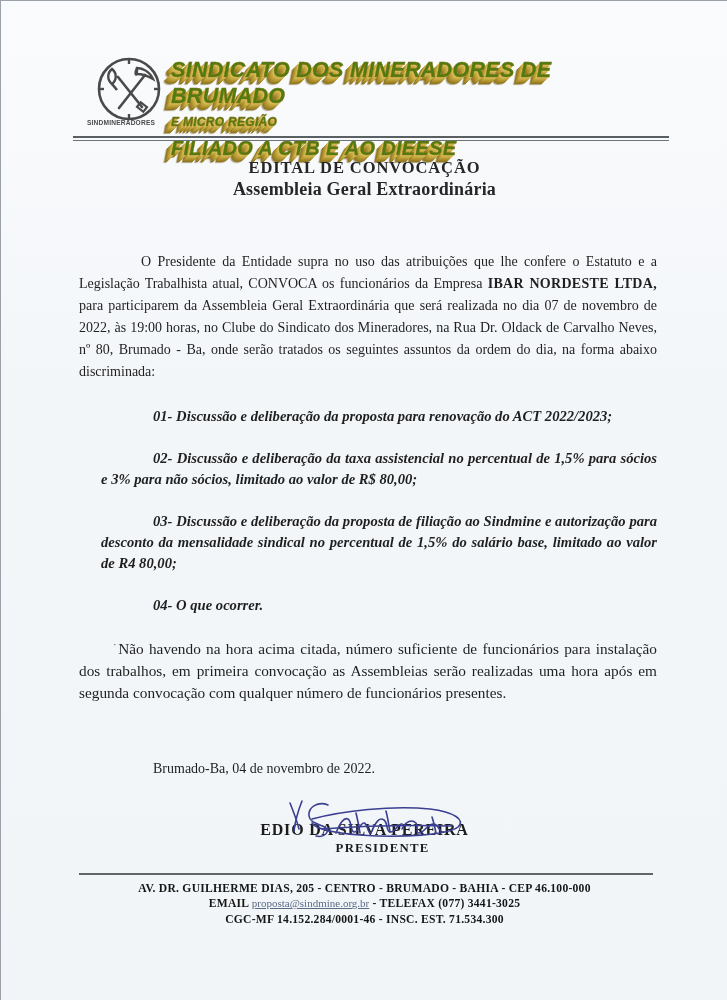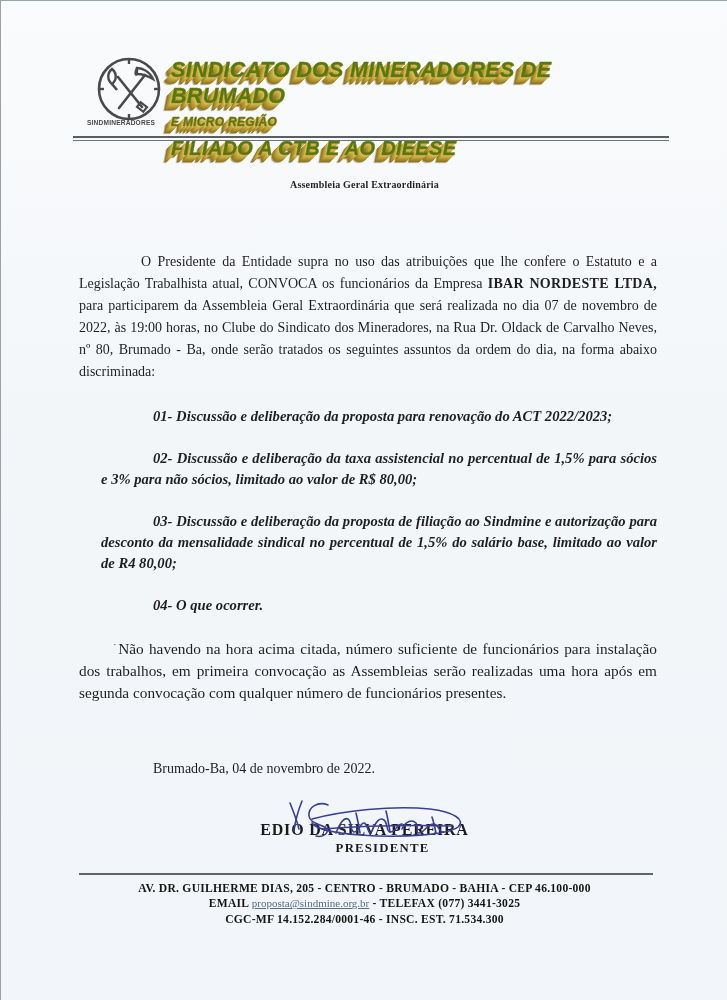--- a/index.html
+++ b/index.html
@@ -139,21 +139,21 @@
     color: #262626;
   }
   .doc-subtitle {
     position: absolute;
     left: 0;
     top: 178px;
     width: 727px;
     text-align: center;
     font-family: "Liberation Serif", serif;
     font-weight: bold;
-    font-size: 10px;
+    font-size: 18px;
     letter-spacing: 0.2px;
     color: #262626;
   }
 
   
   .body-wrap {
     position: absolute;
     left: 78px;
     top: 250px;
     width: 578px;
@@ -312,20 +312,21 @@
         <span class="org-line2">E MICRO REGIÃO</span>
         <span class="org-line3">FILIADO A CTB E AO DIEESE</span>
       </div>
     </div>
 
     <div class="rule-top">
       <div class="thick"></div>
       <div class="thin"></div>
     </div>
 
+    <div class="doc-title">EDITAL DE CONVOCAÇÃO</div>
     <div class="doc-subtitle">Assembleia Geral Extraordinária</div>
 
     <div class="body-wrap">
 
       <p class="para"><span>O Presidente da Entidade supra no uso das atribuições que lhe confere o Estatuto e a Legislação Trabalhista atual, CONVOCA os funcionários da Empresa </span><b>IBAR NORDESTE LTDA,</b><span> para participarem da Assembleia Geral Extraordinária que será realizada no dia 07 de novembro de 2022, às 19:00 horas, no Clube do Sindicato dos Mineradores, na Rua Dr. Oldack de Carvalho Neves, nº 80, Brumado - Ba, onde serão tratados os seguintes assuntos da ordem do dia, na forma abaixo discriminada:</span></p>
 
       <div class="items">
         <p class="item">01-  Discussão e deliberação da proposta para renovação do ACT 2022/2023;</p>
         <p class="item">02-  Discussão e deliberação da taxa assistencial no percentual de 1,5% para sócios e 3% para não sócios, limitado ao valor de R$ 80,00;</p>
         <p class="item">03-  Discussão e deliberação da proposta de filiação ao Sindmine e autorização para desconto da mensalidade sindical no percentual de 1,5% do salário base, limitado ao valor de R4 80,00;</p>

